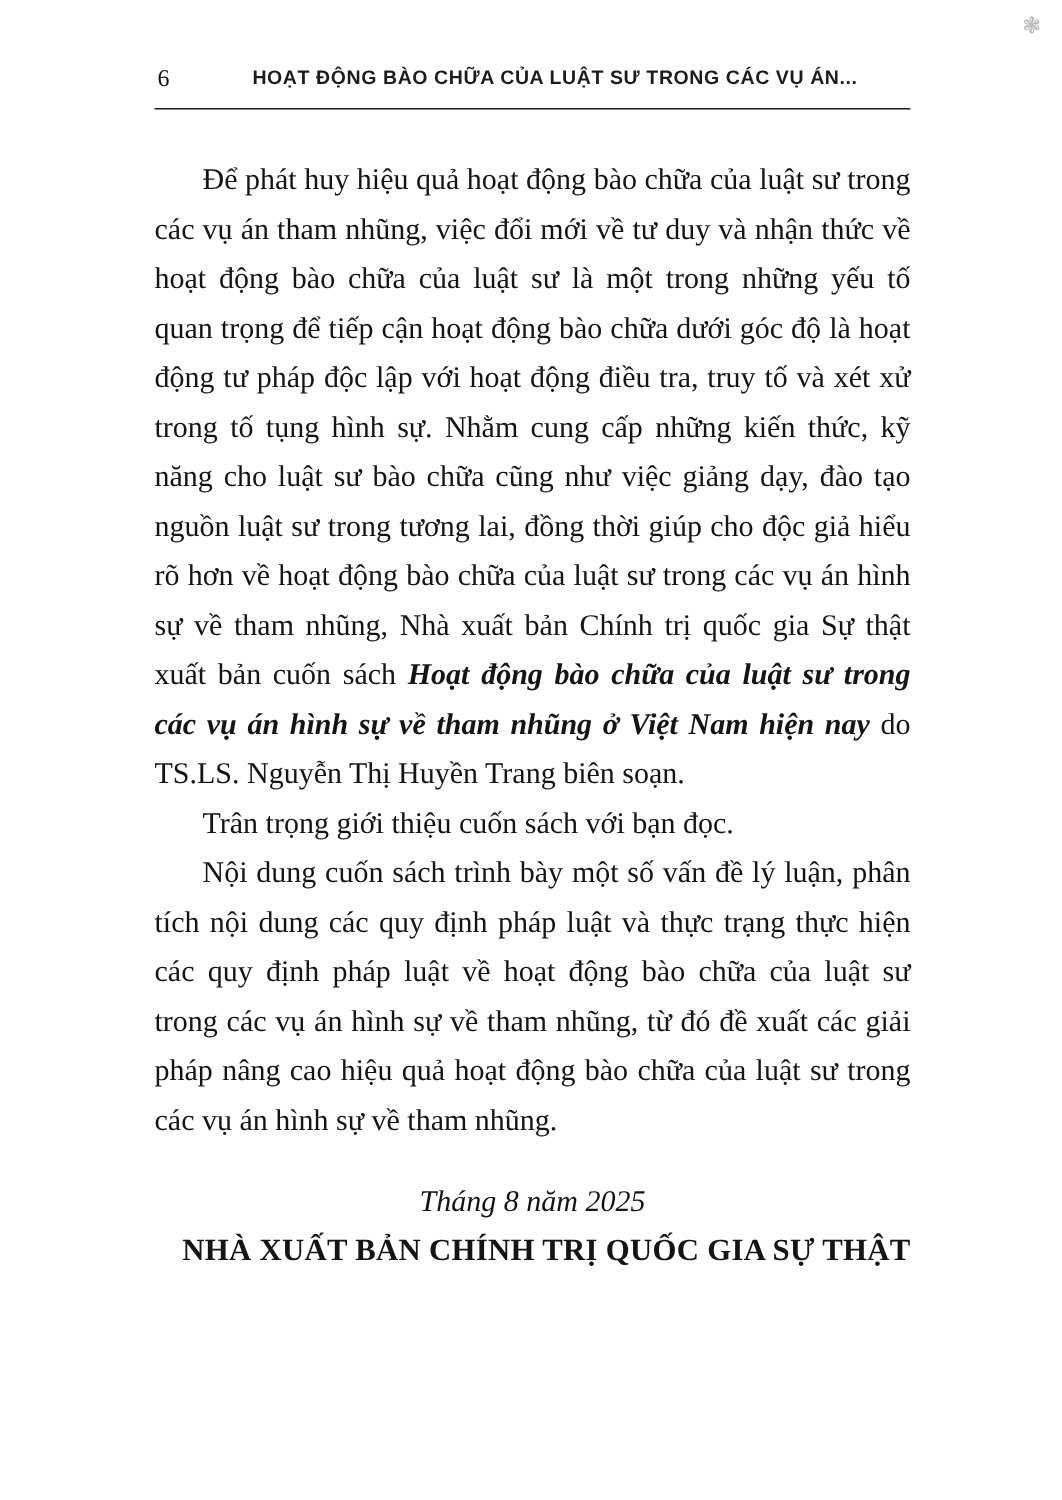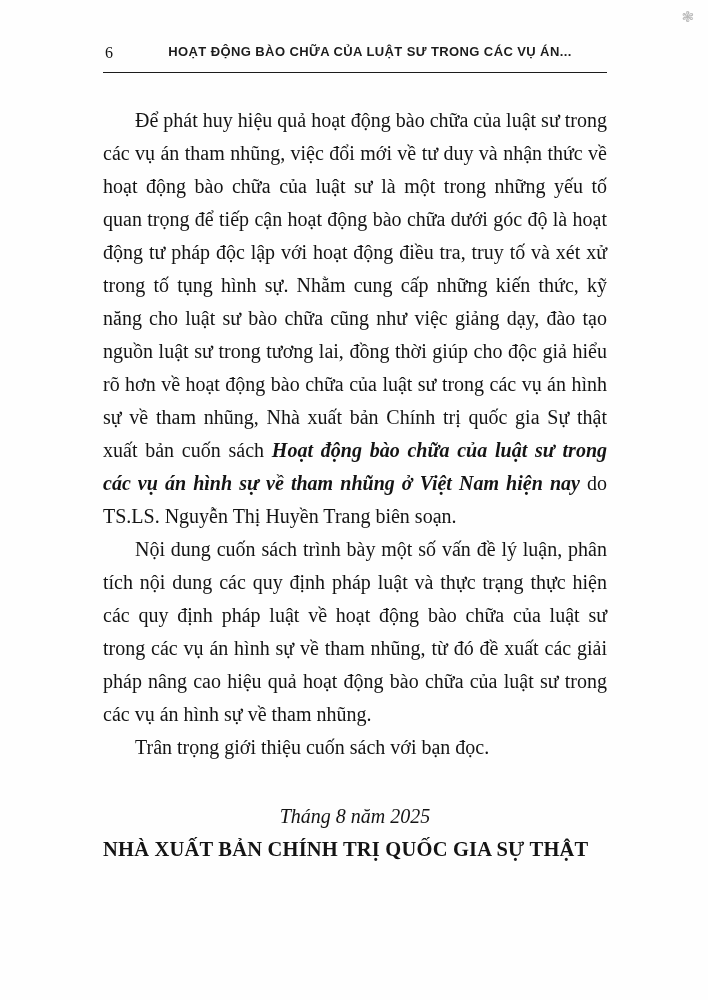--- a/index.html
+++ b/index.html
@@ -59,26 +59,26 @@
   .body-text p { text-indent: 32px; }
   .body-text p.noindent { text-indent: 0; }
   .book-title {
     font-weight: 700;
     font-style: italic;
   }
   .date-line {
     text-indent: 0 !important;
     text-align: center;
     font-style: italic;
-    margin-top: 36px;
+    margin-top: 21px;
     font-size: 20px;
   }
   .publisher-line {
     text-indent: 0 !important;
-    text-align: left;
+    text-align: right;
     font-weight: 700;
     font-size: 20.5px;
     letter-spacing: 0.2px;
   }
 </style>
 </head>
 <body>
 
 <div class="page">
 
@@ -87,22 +87,22 @@
   <header class="running-head">
     <span class="page-number">6</span>
     <span class="head-title">HOẠT ĐỘNG BÀO CHỮA CỦA LUẬT SƯ TRONG CÁC VỤ ÁN...</span>
   </header>
 
   <main class="body-text">
 
 
     <p><span>Để phát huy hiệu quả hoạt động bào chữa của luật sư trong các vụ án tham nhũng, việc đổi mới về tư duy và nhận thức về hoạt động bào chữa của luật sư là một trong những yếu tố quan trọng để tiếp cận hoạt động bào chữa dưới góc độ là hoạt động tư pháp độc lập với hoạt động điều tra, truy tố và xét xử trong tố tụng hình sự. Nhằm cung cấp những kiến thức, kỹ năng cho luật sư bào chữa cũng như việc giảng dạy, đào tạo nguồn luật sư trong tương lai, đồng thời giúp cho độc giả hiểu rõ hơn về hoạt động bào chữa của luật sư trong các vụ án hình sự về tham nhũng, Nhà xuất bản Chính trị quốc gia Sự thật xuất bản cuốn sách </span><span class="book-title">Hoạt động bào chữa của luật sư trong các vụ án hình sự về tham nhũng ở Việt Nam hiện nay</span><span> do TS.LS. Nguyễn Thị Huyền Trang biên soạn.</span></p>
 
+    <p>Trân trọng giới thiệu cuốn sách với bạn đọc.</p>
+
     <p>Nội dung cuốn sách trình bày một số vấn đề lý luận, phân tích nội dung các quy định pháp luật và thực trạng thực hiện các quy định pháp luật về hoạt động bào chữa của luật sư trong các vụ án hình sự về tham nhũng, từ đó đề xuất các giải pháp nâng cao hiệu quả hoạt động bào chữa của luật sư trong các vụ án hình sự về tham nhũng.</p>
-
-    <p>Trân trọng giới thiệu cuốn sách với bạn đọc.</p>
 
     <p class="date-line">Tháng 8 năm 2025</p>
 
     <p class="publisher-line">NHÀ XUẤT BẢN CHÍNH TRỊ QUỐC GIA SỰ THẬT</p>
 
   </main>
 </div>
 
 </body></html>

